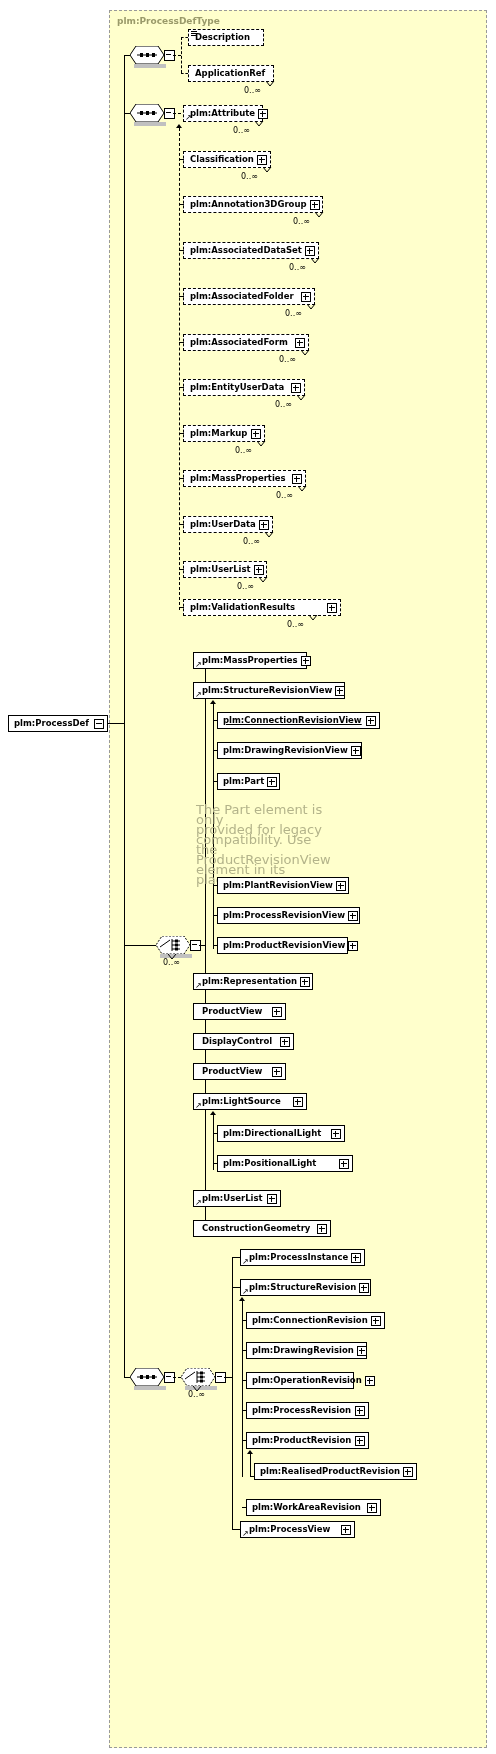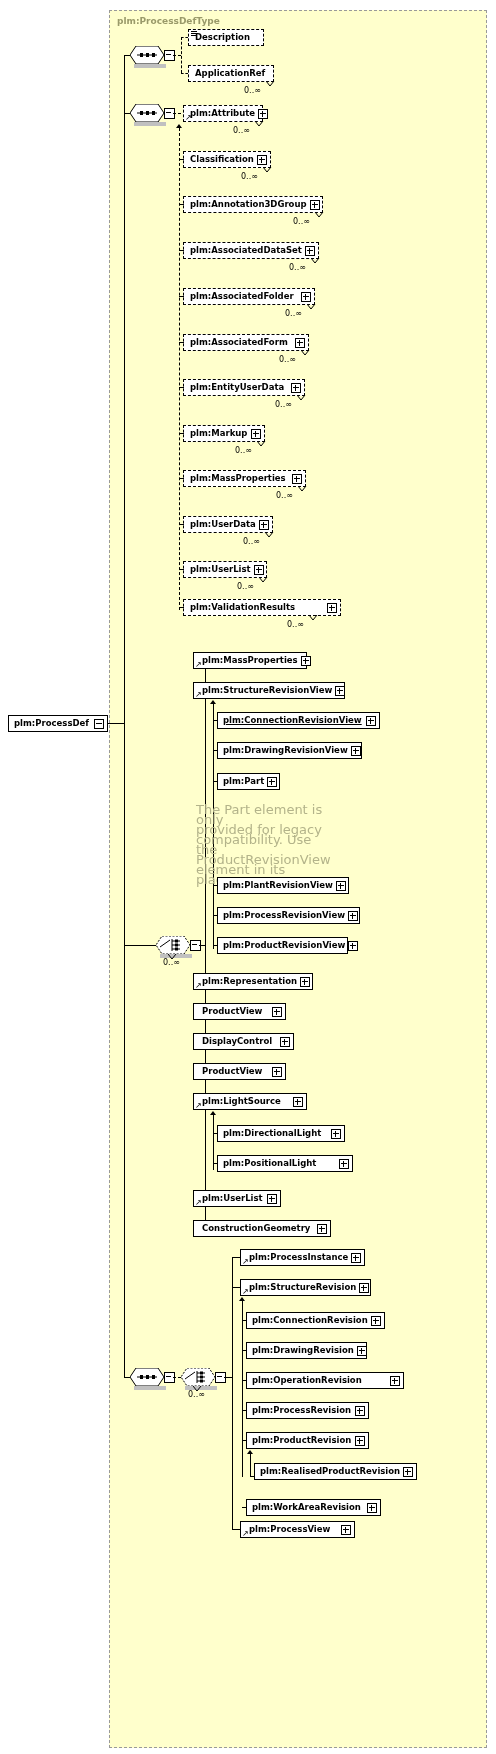--- a/index.html
+++ b/index.html
@@ -643,21 +643,21 @@
 
   <div class="ln h" style="left:242px;top:1350px;width:5px;"></div>
   <div class="node solid" style="left:246px;top:1342px;width:121px;">
     <span class="lbl">plm:DrawingRevision</span>
     <span class="expander plus" style="margin-left:auto;"></span>
     <span class="shadow" style="width:121px;"></span>
       <span class="shadow-r"></span>
   </div>
 
   <div class="ln h" style="left:242px;top:1380px;width:5px;"></div>
-  <div class="node solid" style="left:246px;top:1372px;width:158px;">
+  <div class="node solid" style="left:246px;top:1372px;width:108px;">
     <span class="lbl">plm:OperationRevision</span>
     <span class="expander plus" style="margin-left:auto;"></span>
     <span class="shadow" style="width:132px;"></span>
       <span class="shadow-r"></span>
   </div>
 
   <div class="ln h" style="left:242px;top:1410px;width:5px;"></div>
   <div class="node solid" style="left:246px;top:1402px;width:123px;">
     <span class="lbl">plm:ProcessRevision</span>
     <span class="expander plus" style="margin-left:auto;"></span>

